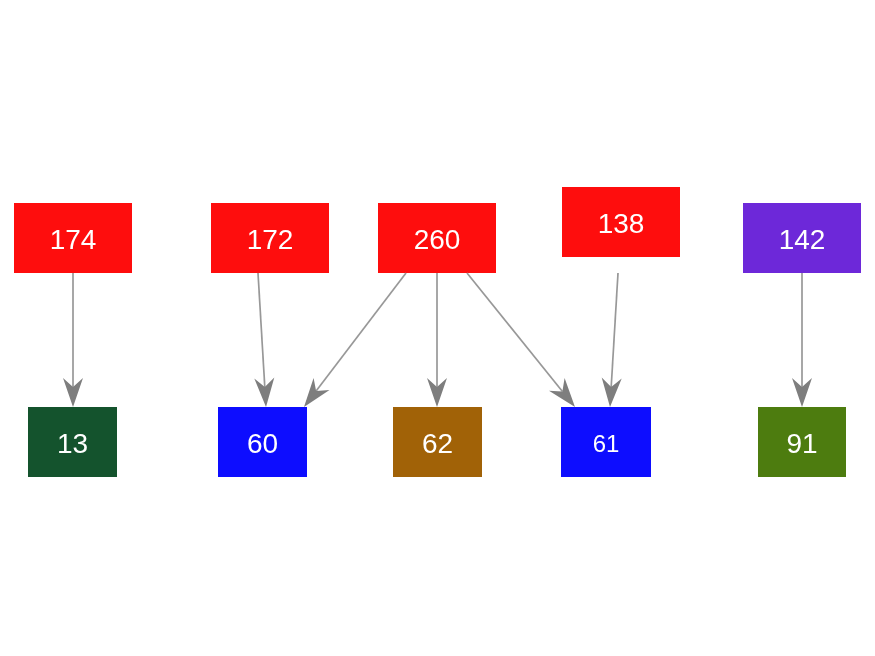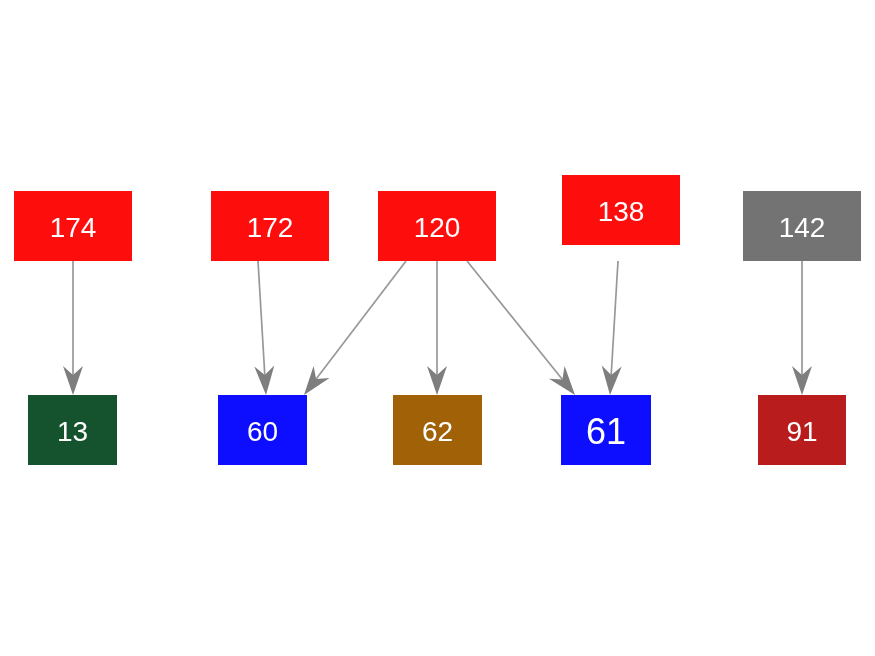--- a/index.html
+++ b/index.html
@@ -7,20 +7,21 @@
     padding: 0;
     background: #ffffff;
     font-family: "Liberation Sans", sans-serif;
   }
   .stage {
     position: relative;
     width: 875px;
     height: 504px;
     background: #ffffff;
     overflow: hidden;
+    margin-top: 12px;
   }
   .node-layer, .edge-layer {
     position: absolute;
     top: 0;
     left: 0;
   }
   .edge-layer {
     pointer-events: none;
   }
   .graph-node {
@@ -36,28 +37,28 @@
     user-select: none;
   }
 </style>
 </head>
 <body>
 
 <div class="stage">
   <div class="node-layer">
       <div class="graph-node" style="left: 14px; top: 191px; width: 118px; height: 70px; background: rgb(254, 13, 13); color: rgb(255, 255, 255); font-size: 28px;">174</div>
       <div class="graph-node" style="left: 211px; top: 191px; width: 118px; height: 70px; background: rgb(254, 13, 13); color: rgb(255, 255, 255); font-size: 28px;">172</div>
-      <div class="graph-node" style="left: 378px; top: 191px; width: 118px; height: 70px; background: rgb(254, 13, 13); color: rgb(255, 255, 255); font-size: 28px;">120</div>
+      <div class="graph-node" style="left: 378px; top: 191px; width: 118px; height: 70px; background: rgb(254, 13, 13); color: rgb(255, 255, 255); font-size: 28px;">260</div>
       <div class="graph-node" style="left: 562px; top: 175px; width: 118px; height: 70px; background: rgb(254, 13, 13); color: rgb(255, 255, 255); font-size: 28px;">138</div>
-      <div class="graph-node" style="left: 743px; top: 191px; width: 118px; height: 70px; background: #737373; color: rgb(255, 255, 255); font-size: 28px;">142</div>
+      <div class="graph-node" style="left: 743px; top: 191px; width: 118px; height: 70px; background: #6d28d9; color: rgb(255, 255, 255); font-size: 28px;">142</div>
       <div class="graph-node" style="left: 28px; top: 395px; width: 89px; height: 70px; background: #14532d; color: rgb(255, 255, 255); font-size: 28px;">13</div>
       <div class="graph-node" style="left: 218px; top: 395px; width: 89px; height: 70px; background: rgb(13, 13, 255); color: rgb(255, 255, 255); font-size: 28px;">60</div>
       <div class="graph-node" style="left: 393px; top: 395px; width: 89px; height: 70px; background: #a16207; color: rgb(255, 255, 255); font-size: 28px;">62</div>
-      <div class="graph-node" style="left: 561px; top: 395px; width: 90px; height: 70px; background: rgb(13, 13, 255); color: rgb(255, 255, 255); font-size: 36px;">61</div>
-      <div class="graph-node" style="left: 758px; top: 395px; width: 88px; height: 70px; background: #b91c1c; color: rgb(255, 255, 255); font-size: 28px;">91</div>
+      <div class="graph-node" style="left: 561px; top: 395px; width: 90px; height: 70px; background: rgb(13, 13, 255); color: rgb(255, 255, 255); font-size: 24px;">61</div>
+      <div class="graph-node" style="left: 758px; top: 395px; width: 88px; height: 70px; background: #4d7c0f; color: rgb(255, 255, 255); font-size: 28px;">91</div>
     </div>
   <svg class="edge-layer" width="875" height="656" viewBox="0 0 875 656" xmlns="http://www.w3.org/2000/svg">
       <g>
         <line x1="73" y1="261" x2="73" y2="375" stroke="#989898" stroke-width="1.7"></line>
         <polygon points="73.0,395.0 63.0,366.0 73.0,375.0 83.0,366.0" fill="#7e7e7e"></polygon>
       </g>
       <g>
         <line x1="258" y1="261" x2="264.8080923990553" y2="375.035547684176" stroke="#989898" stroke-width="1.7"></line>
         <polygon points="266.0,395.0 254.3,366.6 264.8,375.0 274.3,365.5" fill="#7e7e7e"></polygon>
       </g>

